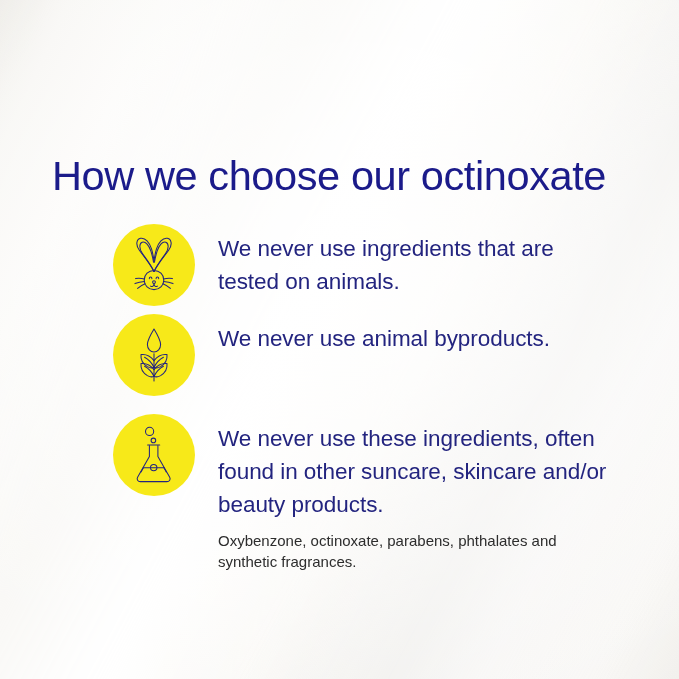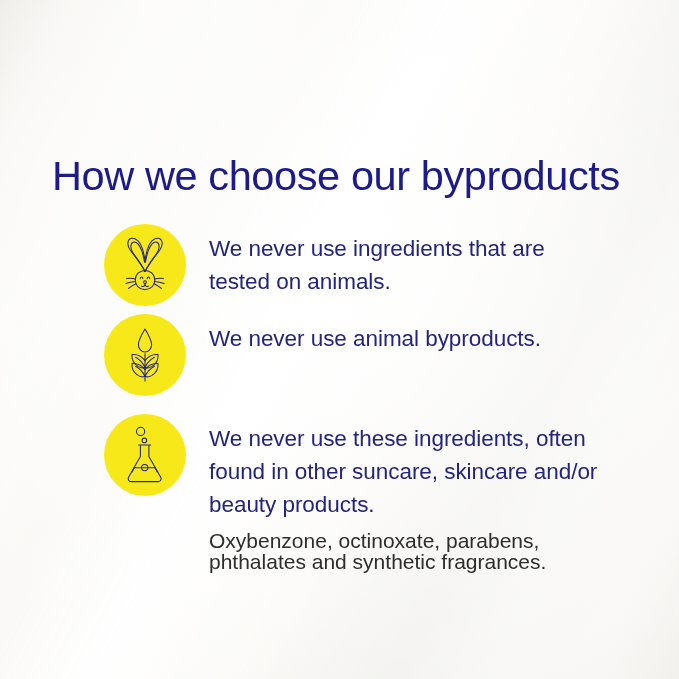--- a/index.html
+++ b/index.html
@@ -108,21 +108,21 @@
     font-size: 41.5px;
     line-height: 52px;
     font-weight: 400;
     letter-spacing: -0.4px;
     color: #1b1b8a;
     white-space: nowrap;
   }
 
   .rows {
     position: absolute;
-    left: 8px;
+    left: 17px;
     top: 224px;
     width: 600px;
   }
 
   .row {
     position: relative;
     display: flex;
     align-items: flex-start;
   }
   .row-1 { margin-top: 0px; }
@@ -156,21 +156,21 @@
     font-weight: 400;
     color: #23247f;
     letter-spacing: -0.05px;
     max-width: 400px;
   }
   .row-2 .row-headline { max-width: 420px; }
   .row-3 .row-headline { max-width: 400px; }
 
   .row-subtext {
     margin-top: 9px;
-    font-size: 21px;
+    font-size: 15px;
     line-height: 21px;
     font-weight: 400;
     color: #2d2d2d;
     letter-spacing: 0px;
     max-width: 360px;
   }
 </style>
 </head>
 <body>
 
@@ -178,21 +178,21 @@
 
   <div class="bg-base"></div>
   <div class="bg-band band-d"></div>
   <div class="bg-band band-a"></div>
   <div class="bg-band band-b"></div>
   <div class="bg-band band-c"></div>
   <div class="bg-vignette"></div>
 
   <div class="content">
 
-    <h1 class="page-title">How we choose our byproducts</h1>
+    <h1 class="page-title">How we choose our octinoxate</h1>
 
     <div class="rows">
 
       <div class="row row-1">
         <div class="icon-circle">
           <span>
             <svg width="54" height="58" viewBox="0 0 54 58" fill="none" stroke="#23247f" stroke-width="1.05" stroke-linecap="round" stroke-linejoin="round">
 
               <path d="M27 35.5 C22.5 27 16.5 20 12.5 14.5 C8.2 8.7 9.5 3.2 13.6 2.3 C18.2 1.3 22.6 6.6 24.6 13.2 C25.6 16.6 26.4 20.8 27 24.6"></path>
 

